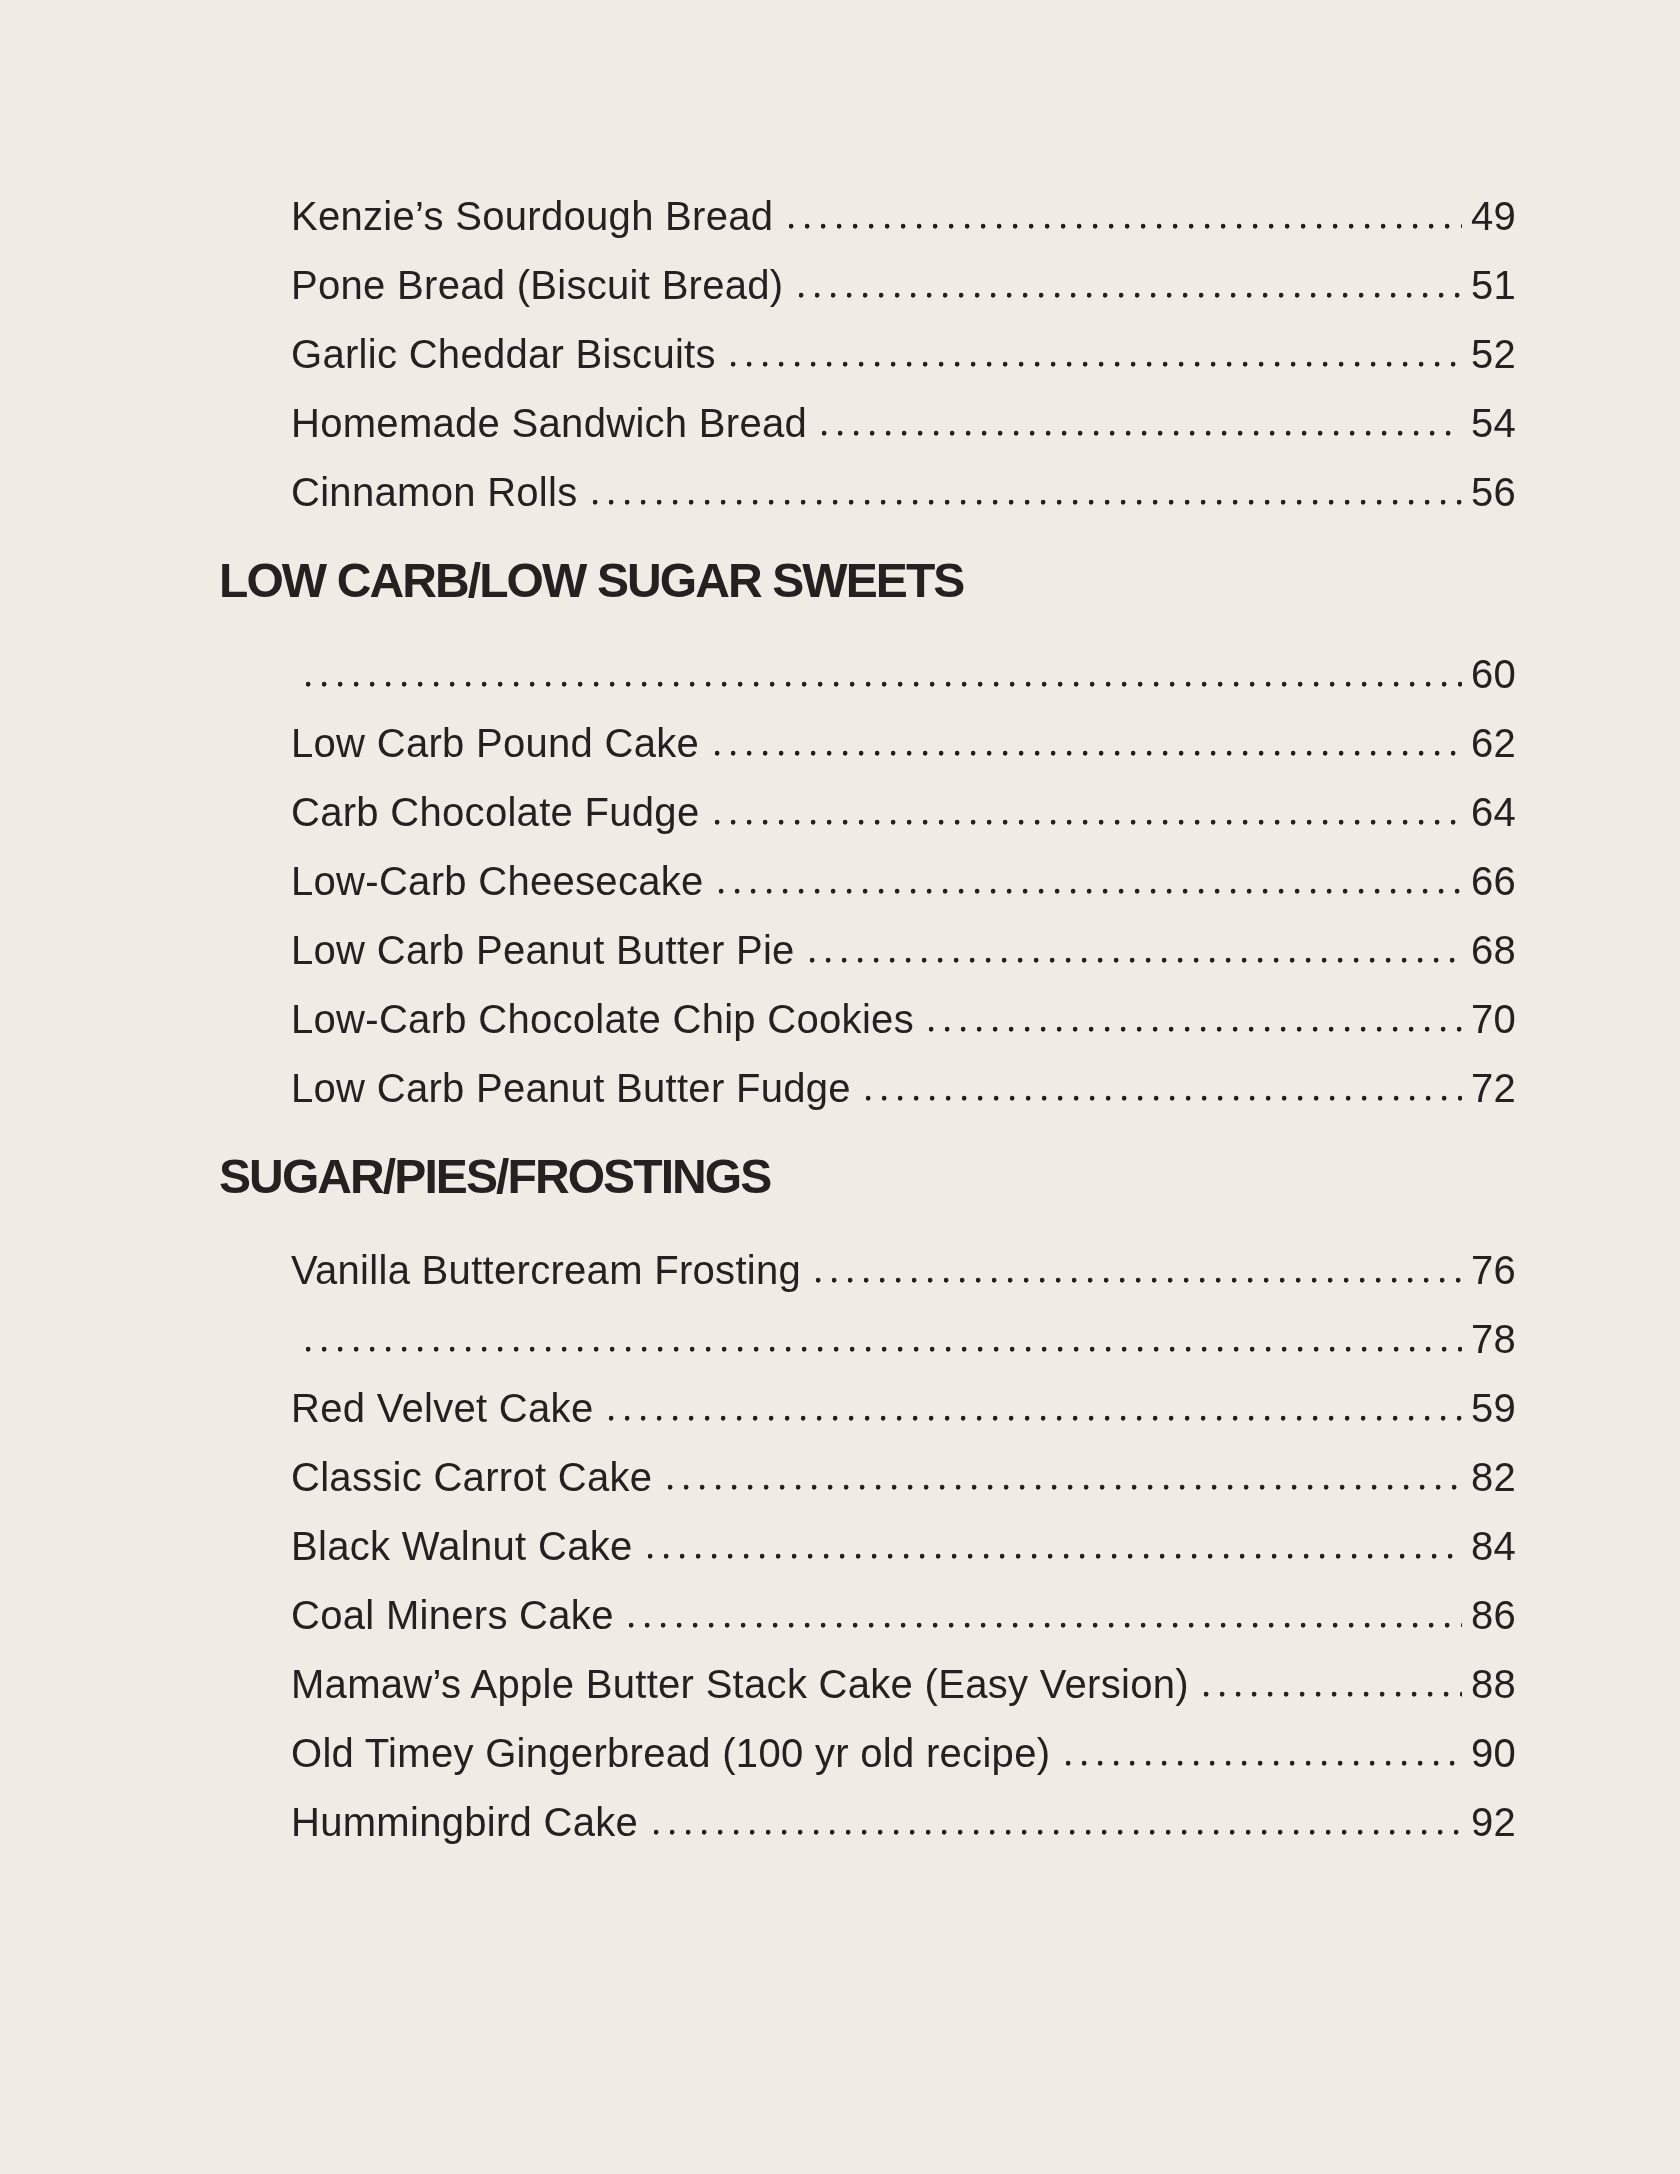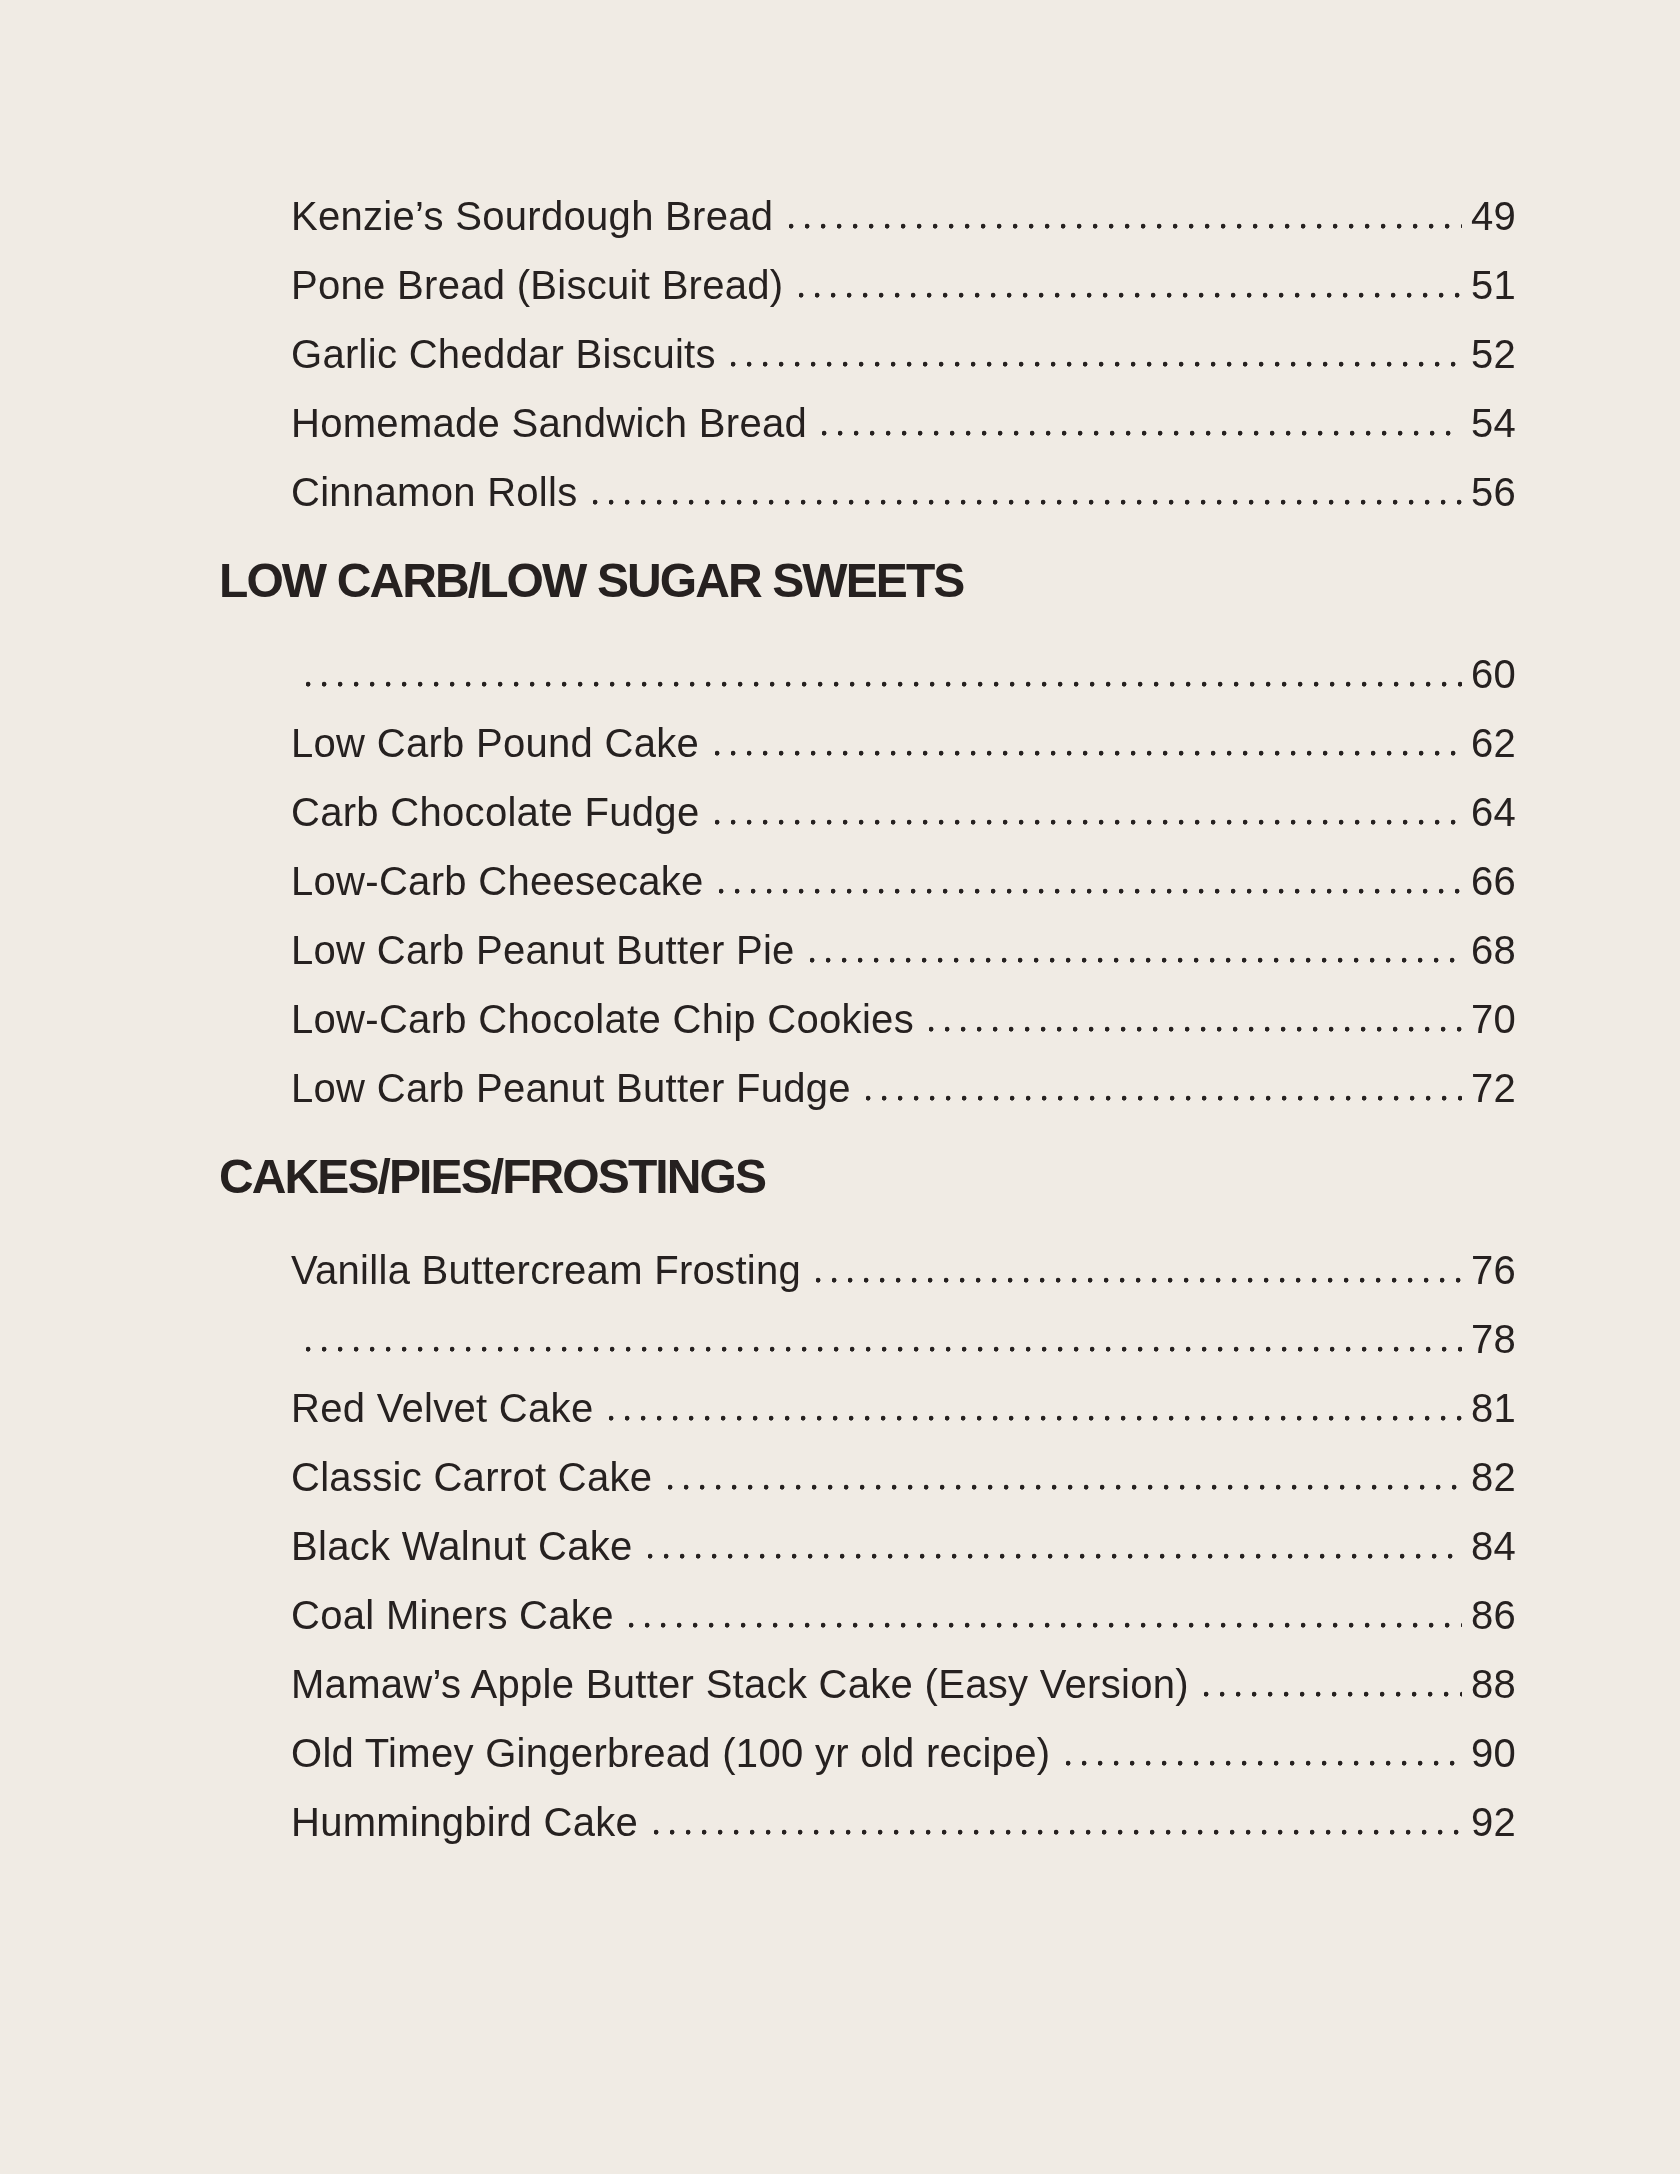--- a/index.html
+++ b/index.html
@@ -138,35 +138,35 @@
             <span class="entry-page">70</span>
           </li>
           <li class="entry">
             <span class="entry-title">Low Carb Peanut Butter Fudge</span>
             <span class="dots"></span>
             <span class="entry-page">72</span>
           </li>
         </ul>
       </section>
       <section class="toc-section">
-        <h2 class="section-heading">CAKES/PIES/FROSTINGS</h2>
+        <h2 class="section-heading">SUGAR/PIES/FROSTINGS</h2>
         <ul class="entries">
           <li class="entry">
             <span class="entry-title">Vanilla Buttercream Frosting</span>
             <span class="dots"></span>
             <span class="entry-page">76</span>
           </li>
           <li class="entry">
             <span class="dots"></span>
             <span class="entry-page">78</span>
           </li>
           <li class="entry">
             <span class="entry-title">Red Velvet Cake</span>
             <span class="dots"></span>
-            <span class="entry-page">81</span>
+            <span class="entry-page">59</span>
           </li>
           <li class="entry">
             <span class="entry-title">Classic Carrot Cake</span>
             <span class="dots"></span>
             <span class="entry-page">82</span>
           </li>
           <li class="entry">
             <span class="entry-title">Black Walnut Cake</span>
             <span class="dots"></span>
             <span class="entry-page">84</span>

